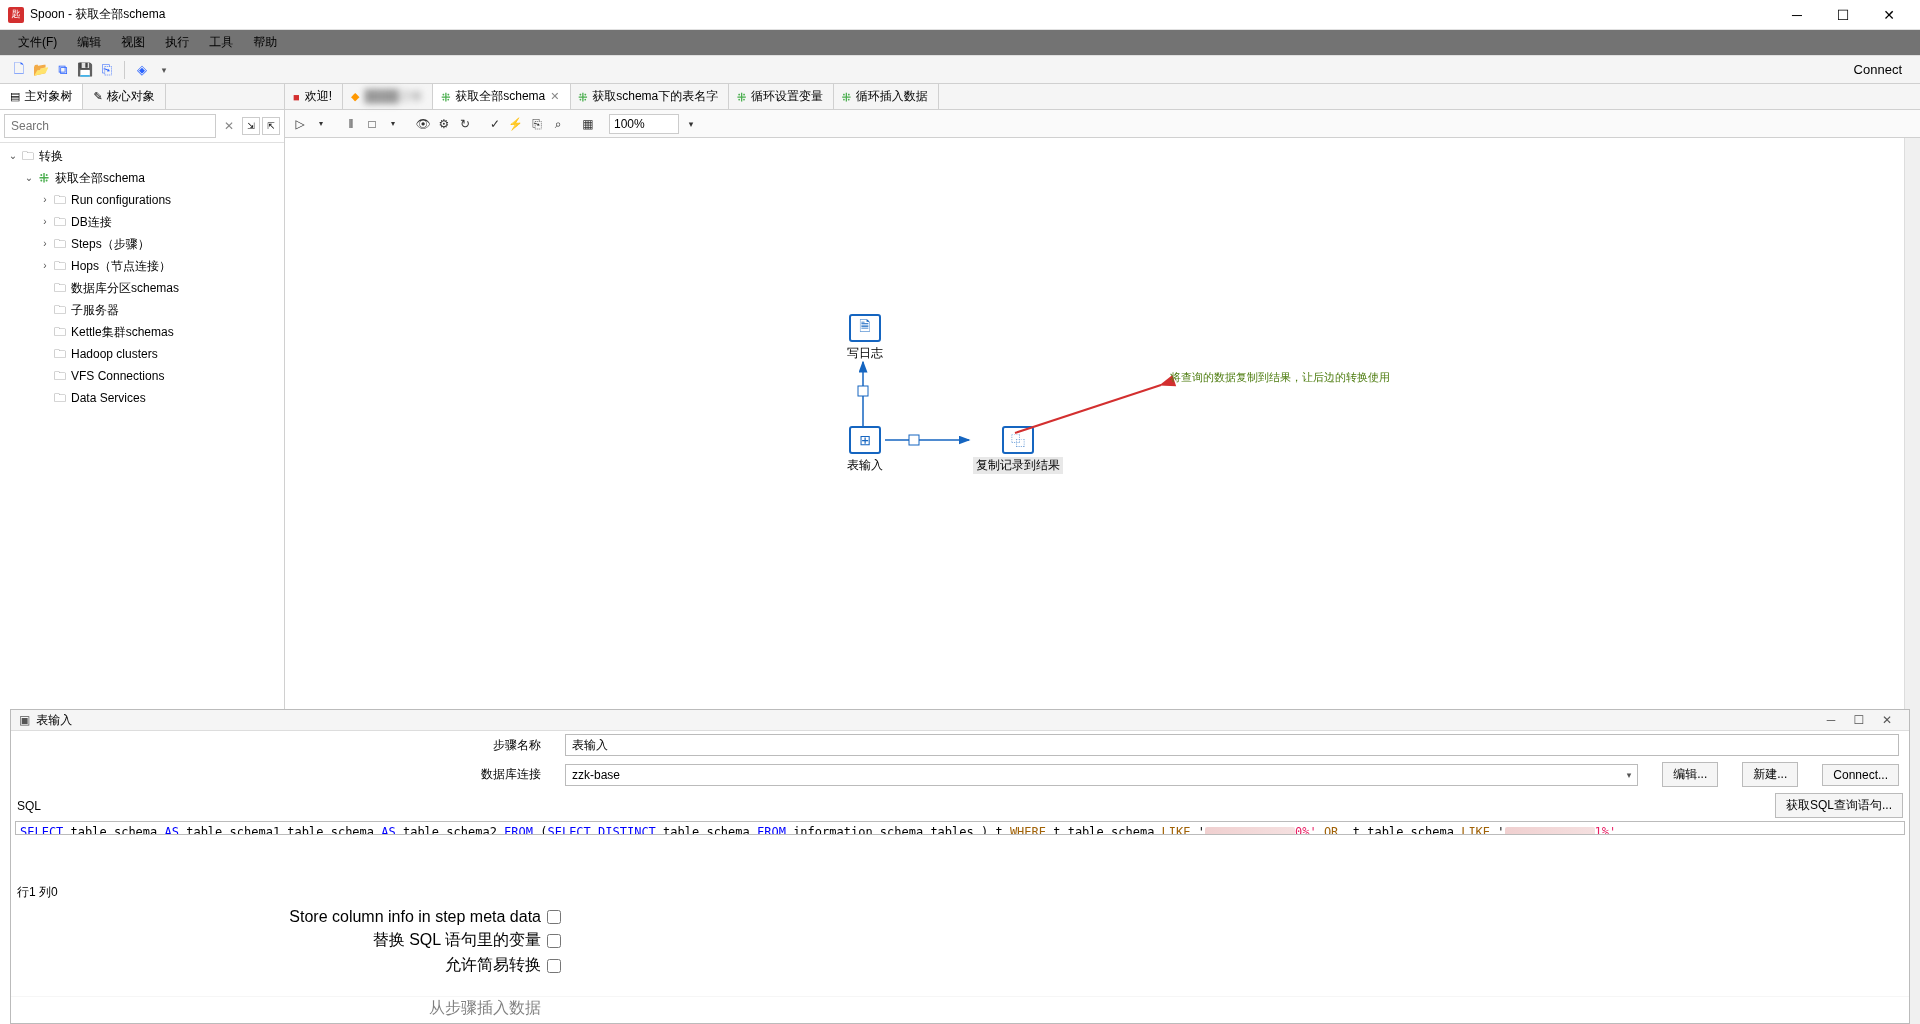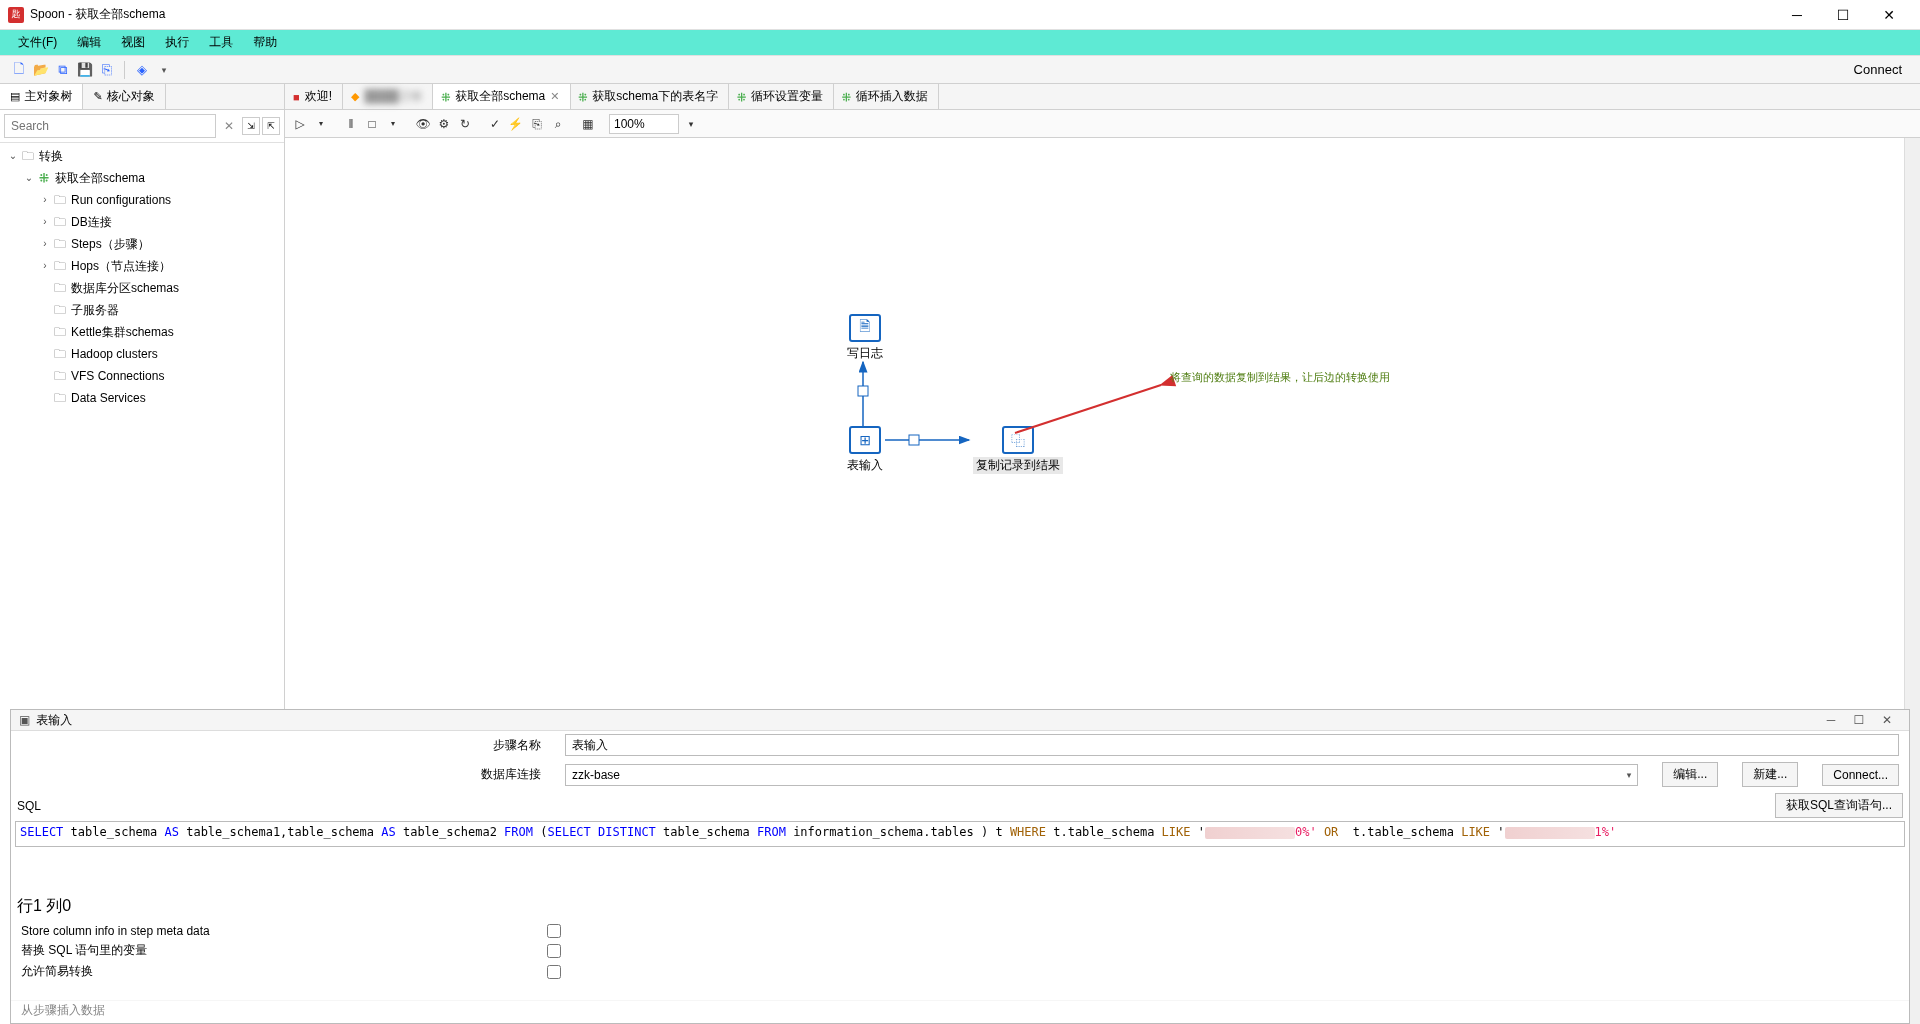--- a/index.html
+++ b/index.html
@@ -4,21 +4,21 @@
 <style>
 * { box-sizing: border-box; margin: 0; padding: 0; }
 body { font-family: "Microsoft YaHei", Tahoma, sans-serif; font-size: 12px; background: #f0f0f0; color: #000; overflow: hidden; }
 
 .titlebar { height: 30px; background: #fff; display: flex; align-items: center; padding: 0 8px; border-bottom: 1px solid #e0e0e0; }
 .titlebar .app-icon { width: 16px; height: 16px; background: #d32f2f; border-radius: 2px; margin-right: 6px; display: flex; align-items: center; justify-content: center; color: #fff; font-size: 9px; }
 .titlebar .title { flex: 1; font-size: 12px; }
 .titlebar .win-btns { display: flex; gap: 0; }
 .titlebar .win-btn { width: 46px; height: 30px; display: flex; align-items: center; justify-content: center; font-size: 14px; cursor: pointer; }
 
-.menubar { height: 26px; background: #5eead4; display: flex; align-items: center; padding: 0 8px; border-bottom: 1px solid #e0e0e0; }
+.menubar { height: 26px; background: #737373; display: flex; align-items: center; padding: 0 8px; border-bottom: 1px solid #e0e0e0; }
 .menubar .menu-item { padding: 4px 10px; cursor: pointer; }
 
 .toolbar { height: 28px; background: #f5f5f5; display: flex; align-items: center; padding: 0 8px; border-bottom: 1px solid #d0d0d0; }
 .toolbar .tool-btn { width: 18px; height: 18px; margin: 0 2px; display: flex; align-items: center; justify-content: center; cursor: pointer; color: #2962ff; font-size: 13px; }
 .toolbar .sep { width: 1px; height: 18px; background: #ccc; margin: 0 6px; }
 .toolbar .connect { margin-left: auto; padding: 2px 10px; cursor: pointer; font-size: 13px; }
 
 .main-area { display: flex; height: calc(100vh - 84px); }
 .sidebar { width: 285px; background: #fff; border-right: 1px solid #d0d0d0; display: flex; flex-direction: column; }
 
@@ -83,25 +83,25 @@
 .btn-sm { border: 1px solid #bbb; background: #f5f5f5; padding: 3px 10px; font-size: 12px; cursor: pointer; }
 
 .sql-header { display: flex; align-items: center; padding: 3px 6px; }
 .sql-header .sql-label { flex: 1; font-size: 12px; }
 
 .sql-box { border: 1px solid #bbb; margin: 0 4px; height: 110px; overflow: auto; padding: 3px 4px; font-family: Consolas, monospace; font-size: 12px; background: #fff; position: relative; white-space: pre; }
 .kw-blue { color: #0000ff; }
 .kw-magenta { color: #a16207; }
 .kw-str { color: #e91e63; }
 
-.status-line { padding: 3px 6px; font-size: 16px; margin-top: 46px; }
+.status-line { padding: 3px 6px; font-size: 12px; margin-top: 46px; }
 
 .check-rows { padding: 2px 0; }
 .check-row { display: flex; align-items: center; padding: 2px 10px; gap: 6px; justify-content: flex-start; }
-.check-row label { width: 520px; text-align: left; font-size: 12px; }
+.check-row label { width: 520px; text-align: right; font-size: 16px; }
 input[type=checkbox] { width: 14px; height: 14px; }
 
 
 .blurred { filter: blur(3px); color: #999; }
 .obscured { background: linear-gradient(90deg,#f0d0d0,#f5e0e0); color: transparent; display:inline-block; min-width:90px; height:12px; vertical-align:middle; border-radius:2px; }
 </style>
 </head>
 <body>
 
 <div class="titlebar">

